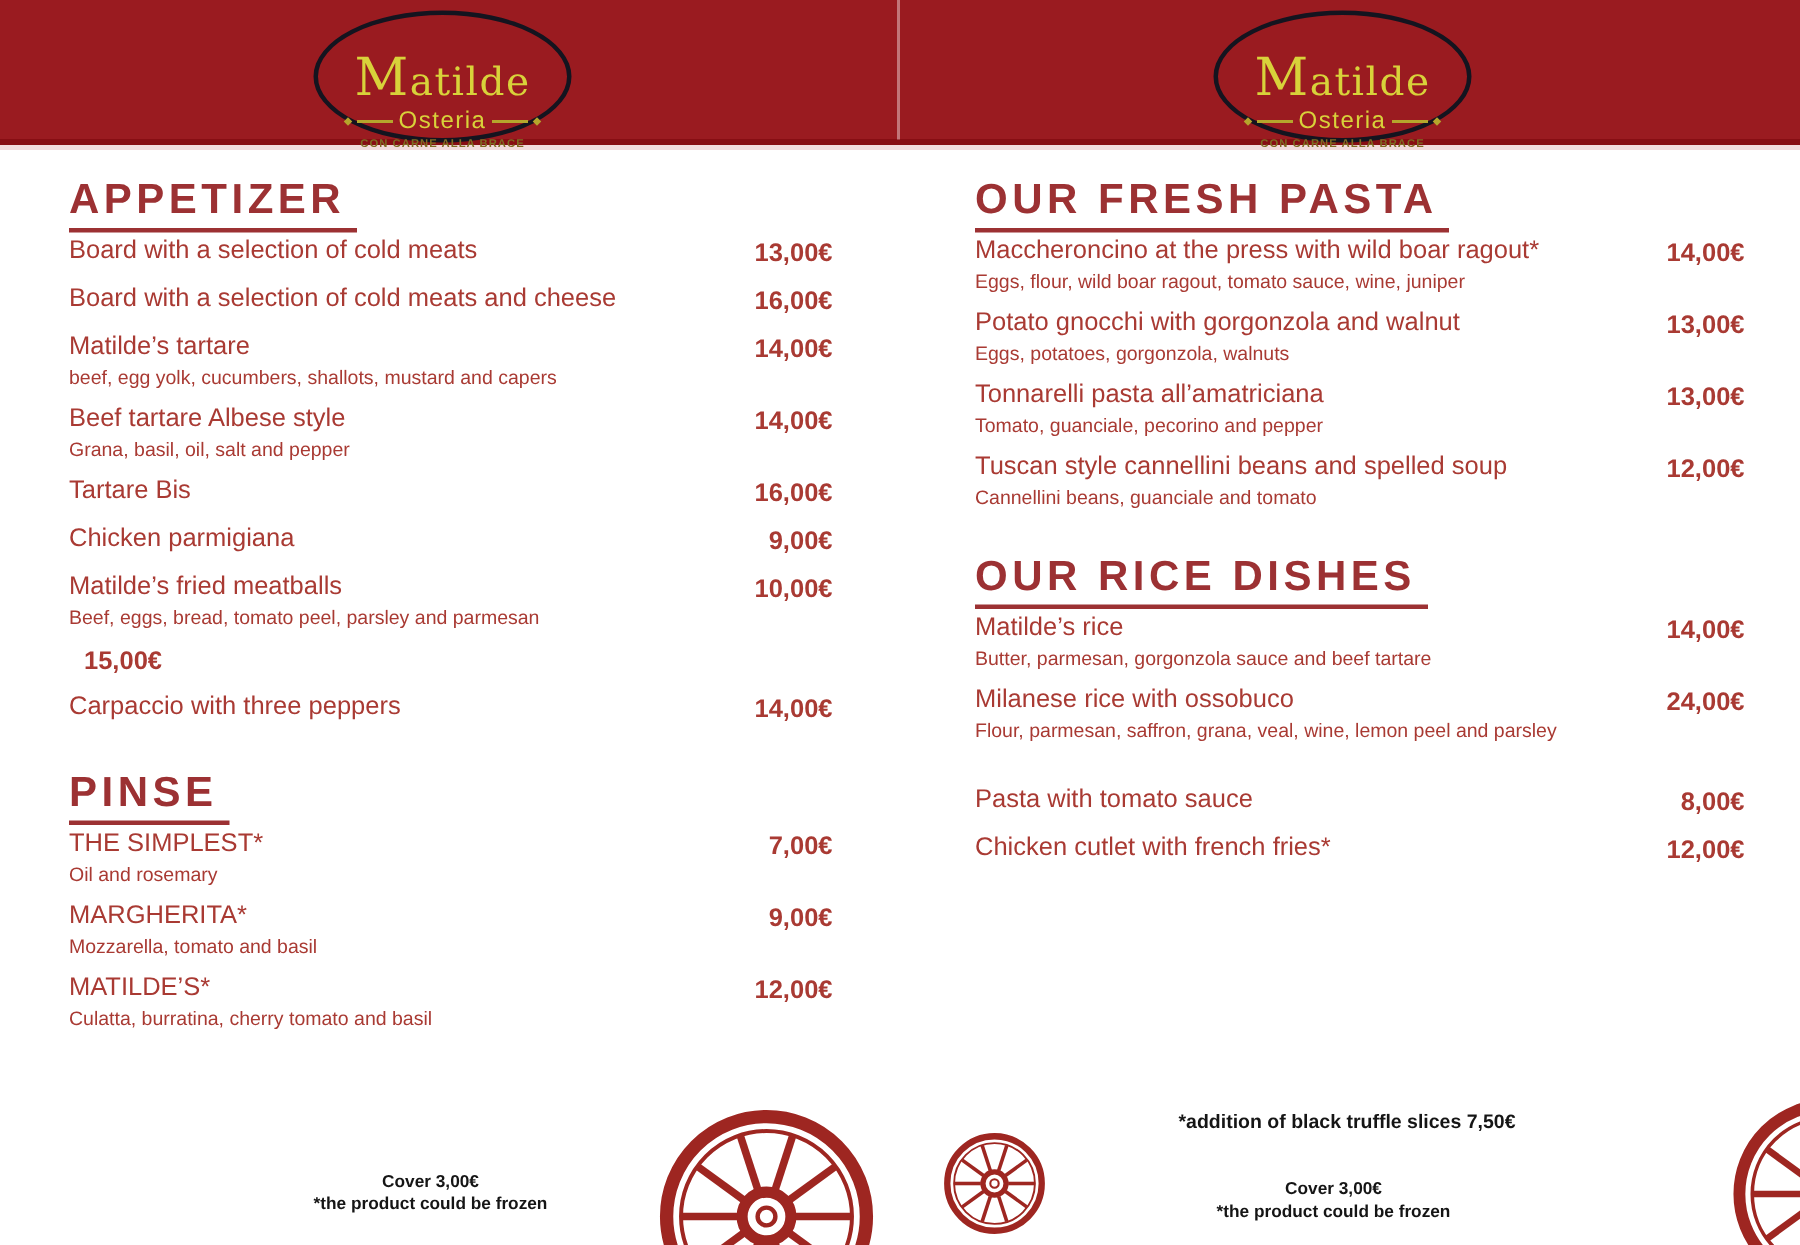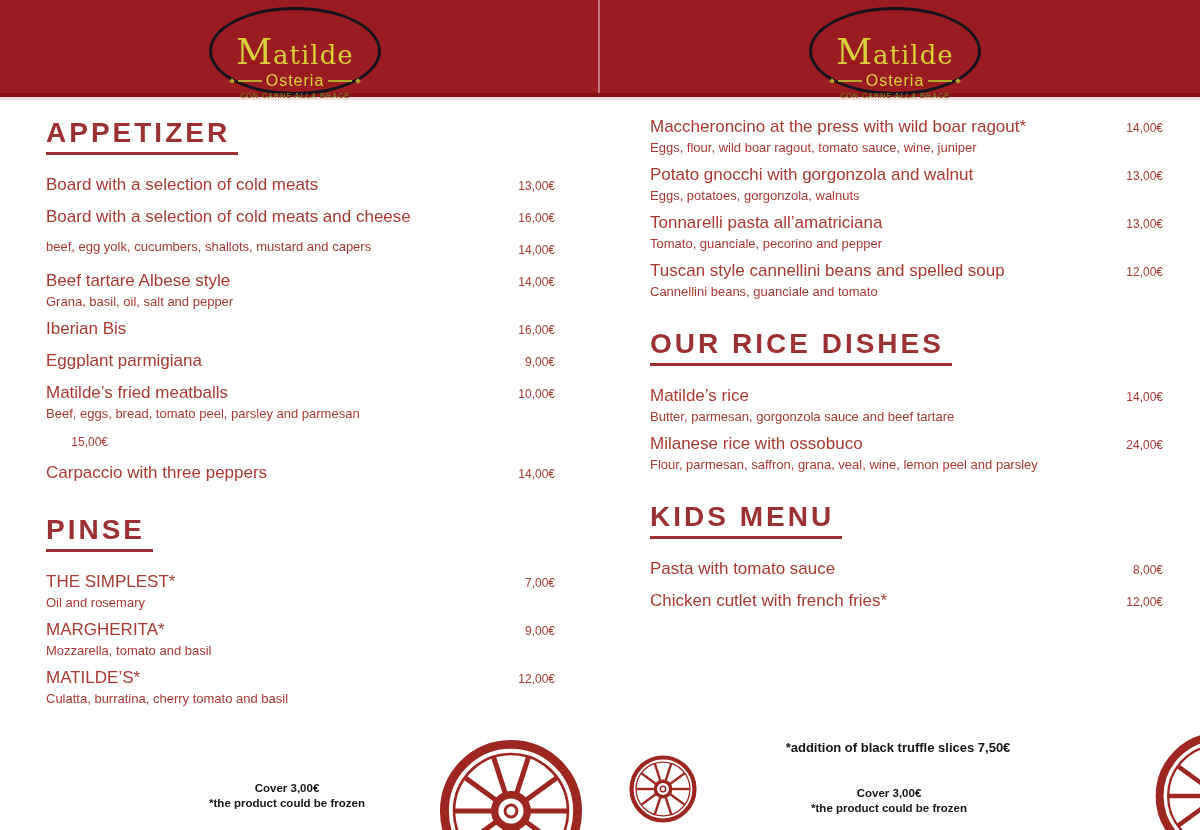--- a/index.html
+++ b/index.html
@@ -35,27 +35,27 @@
 
   
   .page { position:absolute; top:115px; }
   .page-left  { left:46px;  width:509px; }
   .page-right { left:650px; width:513px; }
 
   .menu-section + .menu-section { margin-top:26px; }
   .section-title {
     display:table; font-size:28px; font-weight:bold; letter-spacing:3px;
     color:var(--accent); line-height:1.25;
-    border-bottom:3px solid var(--accent); padding:0 8px 2px 0; margin-bottom:18px;
+    border-bottom:3px solid var(--accent); padding:0 8px 2px 0; 
   }
   .menu-item { display:flex; align-items:flex-start; margin-bottom:7px; }
   .item-main { flex:1; padding-right:10px; }
   .item-name { font-size:17px; color:var(--item); line-height:23px; }
   .item-desc { font-size:13px; color:var(--item); line-height:17px; margin-top:1px; }
-  .item-price { font-size:12px; color:var(--item); line-height:23px; white-space:nowrap; text-align:right; min-width:62px; padding-top:2px; }
+  .item-price { font-size:17px; color:var(--item); line-height:23px; white-space:nowrap; text-align:right; min-width:62px; padding-top:2px;font-weight:bold; }
 
   
   .cover-note {
     position:absolute; width:220px; text-align:center;
     font-weight:bold; color:var(--ink); font-size:11.5px; line-height:1.3;
   }
   .cover-note-left  { left:177px; top:781px; }
   .cover-note-right { left:779px; top:786px; }
   .truffle-note {
     position:absolute; left:738px; top:740px; width:320px; text-align:center;
@@ -110,40 +110,41 @@
           <div class="item-price">13,00€</div>
         </div>
         <div class="menu-item">
           <div class="item-main">
             <div class="item-name">Board with a selection of cold meats and cheese</div>
           </div>
           <div class="item-price">16,00€</div>
         </div>
         <div class="menu-item">
           <div class="item-main">
+            <div class="item-name">Matilde’s tartare</div>
             <div class="item-desc">beef, egg yolk, cucumbers, shallots, mustard and capers</div>
           </div>
           <div class="item-price">14,00€</div>
         </div>
         <div class="menu-item">
           <div class="item-main">
             <div class="item-name">Beef tartare Albese style</div>
             <div class="item-desc">Grana, basil, oil, salt and pepper</div>
           </div>
           <div class="item-price">14,00€</div>
         </div>
         <div class="menu-item">
           <div class="item-main">
-            <div class="item-name">Iberian Bis</div>
+            <div class="item-name">Tartare Bis</div>
           </div>
           <div class="item-price">16,00€</div>
         </div>
         <div class="menu-item">
           <div class="item-main">
-            <div class="item-name">Eggplant parmigiana</div>
+            <div class="item-name">Chicken parmigiana</div>
           </div>
           <div class="item-price">9,00€</div>
         </div>
         <div class="menu-item">
           <div class="item-main">
             <div class="item-name">Matilde’s fried meatballs</div>
             <div class="item-desc">Beef, eggs, bread, tomato peel, parsley and parmesan</div>
           </div>
           <div class="item-price">10,00€</div>
         </div>
@@ -180,20 +181,21 @@
           </div>
           <div class="item-price">12,00€</div>
         </div>
       </section>
     </div>
 </div>
 
 <div class="page page-right">
   <div>
       <section class="menu-section">
+        <h2 class="section-title">OUR FRESH PASTA</h2>
         <div class="menu-item">
           <div class="item-main">
             <div class="item-name">Maccheroncino at the press with wild boar ragout*</div>
             <div class="item-desc">Eggs, flour, wild boar ragout, tomato sauce, wine, juniper</div>
           </div>
           <div class="item-price">14,00€</div>
         </div>
         <div class="menu-item">
           <div class="item-main">
             <div class="item-name">Potato gnocchi with gorgonzola and walnut</div>
@@ -227,21 +229,20 @@
         </div>
         <div class="menu-item">
           <div class="item-main">
             <div class="item-name">Milanese rice with ossobuco</div>
             <div class="item-desc">Flour, parmesan, saffron, grana, veal, wine, lemon peel and parsley</div>
           </div>
           <div class="item-price">24,00€</div>
         </div>
       </section>
       <section class="menu-section">
-        <h2 class="section-title">KIDS MENU</h2>
         <div class="menu-item">
           <div class="item-main">
             <div class="item-name">Pasta with tomato sauce</div>
           </div>
           <div class="item-price">8,00€</div>
         </div>
         <div class="menu-item">
           <div class="item-main">
             <div class="item-name">Chicken cutlet with french fries*</div>
           </div>

